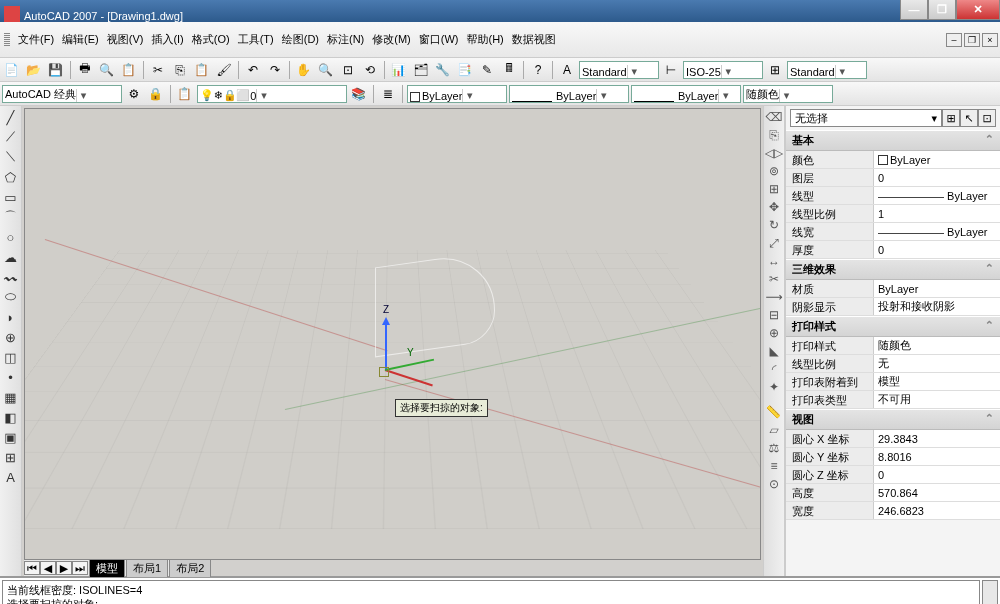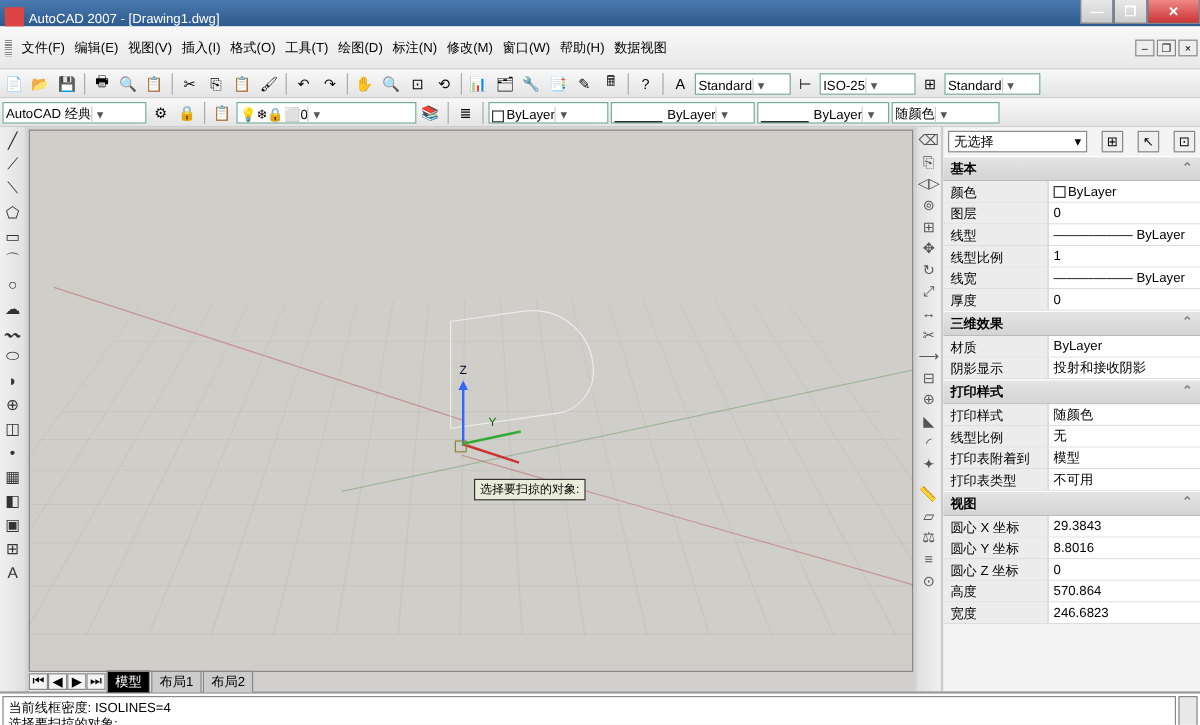--- a/index.html
+++ b/index.html
@@ -43,21 +43,21 @@
 .floor-grn { position:absolute; width:500px; height:1px; background:rgba(60,140,60,0.35); left:260px; top:300px; transform:rotate(-12deg); transform-origin:left; }
 .rect3d { position:absolute; left:350px; top:150px; width:120px; height:90px; border:1px solid rgba(255,255,255,0.6); border-radius:0 60px 30px 0; transform:skewY(-8deg); }
 .tooltip { position:absolute; left:370px; top:290px; background:#e8ecd8; border:1px solid #333; padding:1px 4px; font-size:10px; }
 .tabs { position:absolute; bottom:0; left:2px; height:16px; display:flex; align-items:center; background:#e8e8e8; font-size:10px; }
 .tabnav { width:16px; height:14px; border:1px solid #888; background:#f4f4f4; display:flex; align-items:center; justify-content:center; }
 .tab { padding:1px 6px; background:#ccc; border:1px solid #888; border-bottom:none; margin-left:1px; }
 .tab.active { background:#000; color:#fff; }
 .rtool { width:22px; background:linear-gradient(90deg,#e0e0e0,#f0f0f0); border-left:1px solid #ccc; border-right:1px solid #ccc; display:flex; flex-direction:column; align-items:center; padding-top:2px; gap:1px; }
 .rtool div { width:18px; height:17px; display:flex; align-items:center; justify-content:center; font-size:12px; color:#555; }
 .props { width:215px; background:#f4f4f4; border-left:1px solid #ccc; overflow:hidden; }
-.props-head { height:24px; display:flex; align-items:center; padding:0 4px; gap:12px; }
+.props-head { height:24px; display:flex; align-items:center; padding:0 4px; gap:0; }
 .props-head .sel { flex:1; height:18px; border:1px solid #888; background:#fff; display:flex; align-items:center; padding:0 4px; }
 .props-head .ib { width:18px; height:18px; border:1px solid #888; background:#eee; display:flex; align-items:center; justify-content:center; }
 .pgroup { background:linear-gradient(#e4e4e4,#d4d4d4); padding:2px 6px; font-weight:bold; border-top:1px solid #fff; border-bottom:1px solid #bbb; display:flex;text-align:center; }
 .pgroup .chev { margin-left:auto; color:#888; }
 .prow { display:flex; height:18px; border-bottom:1px solid #ddd; }
 .prow .k { width:88px; padding:2px 6px; background:#ececec; border-right:1px solid #ccc; white-space:nowrap; overflow:hidden; }
 .prow .v { flex:1; padding:2px 4px; background:#fff; display:flex; align-items:center; white-space:nowrap; overflow:hidden; }
 .cmdarea { height:46px; border-top:2px solid #999; background:#fff; display:flex; }
 .cmdtext { flex:1; padding:2px 4px; font-family:monospace; font-size:11px; border:1px solid #888; margin:2px; }
 .cmdtext div { line-height:14px; }

